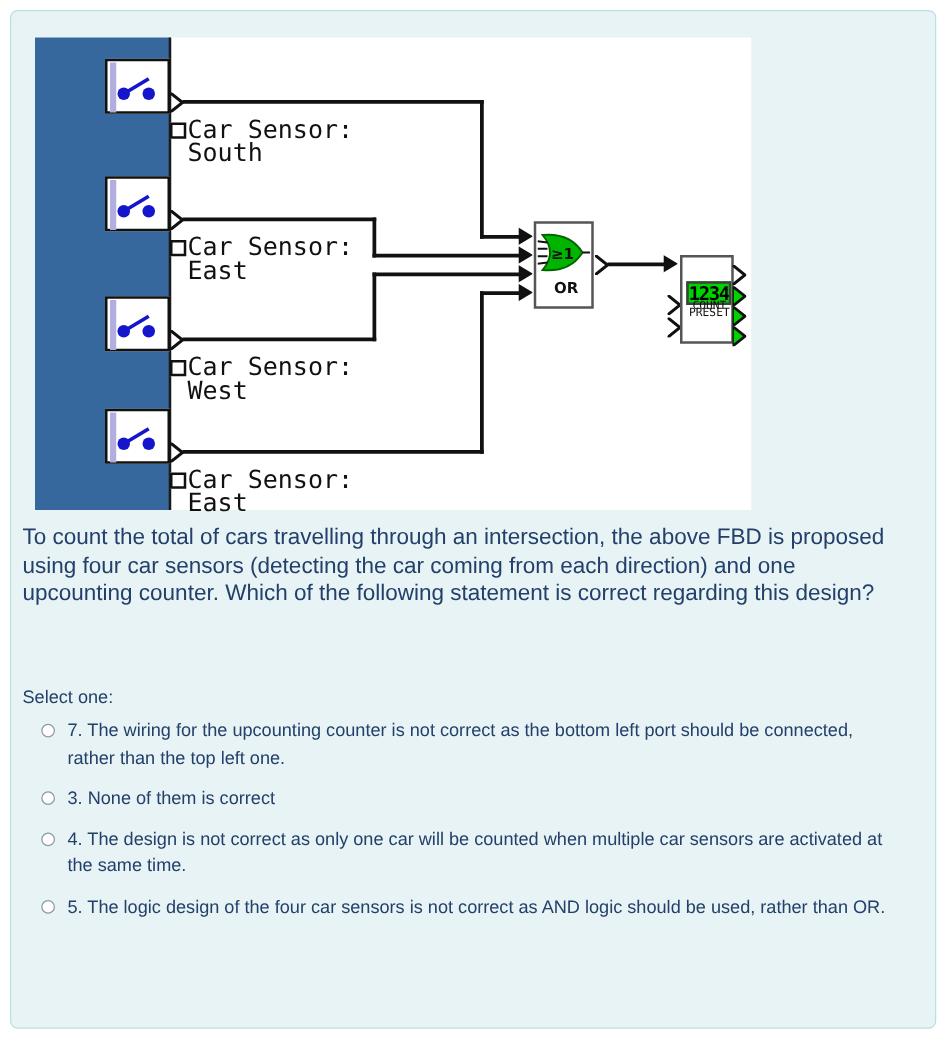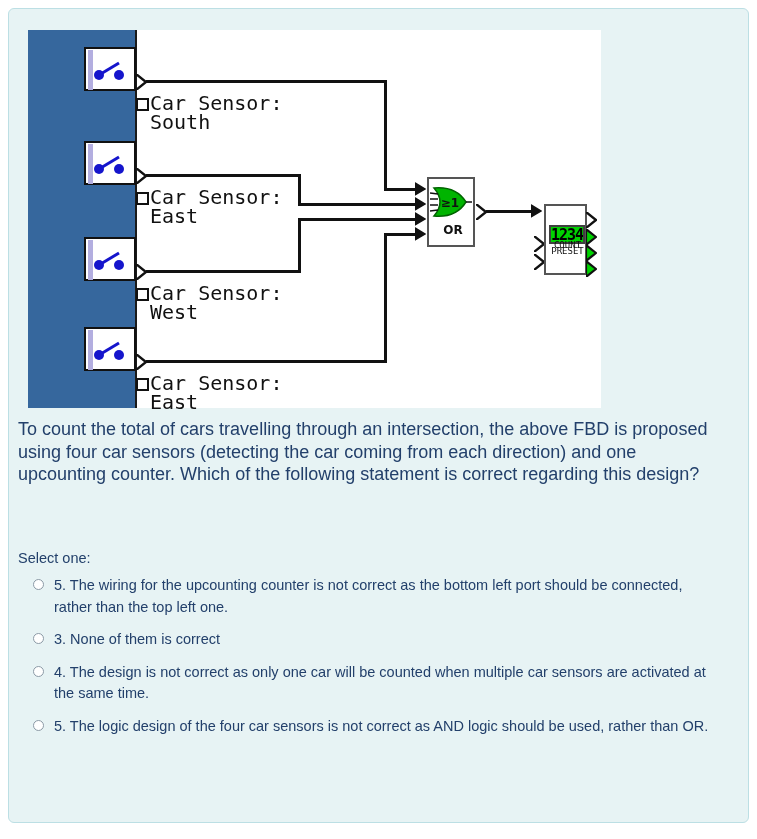--- a/index.html
+++ b/index.html
@@ -386,21 +386,21 @@
   </div>
 
   <div id="question-text">To count the total of cars travelling through an intersection, the above FBD is proposed using four car sensors (detecting the car coming from each direction) and one upcounting counter. Which of the following statement is correct regarding this design?</div>
 
   <div id="select-one">Select one:</div>
 
   <div id="answer-list">
 
     <div class="answer-row">
       <div class="radio"></div>
-      <div class="answer-label">5. The wiring for the upcounting counter is not correct as the bottom left port should be connected, rather than the top left one.</div>
+      <div class="answer-label">7. The wiring for the upcounting counter is not correct as the bottom left port should be connected, rather than the top left one.</div>
     </div>
 
 
     <div class="answer-row">
       <div class="radio"></div>
       <div class="answer-label">3. None of them is correct</div>
     </div>
 
     <div class="answer-row">
       <div class="radio"></div>

